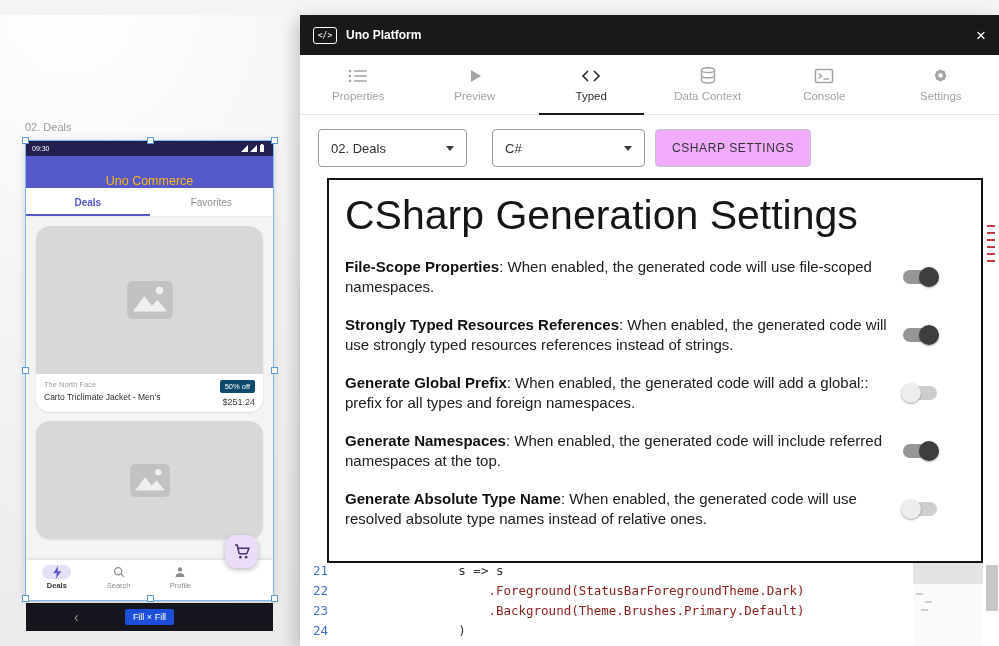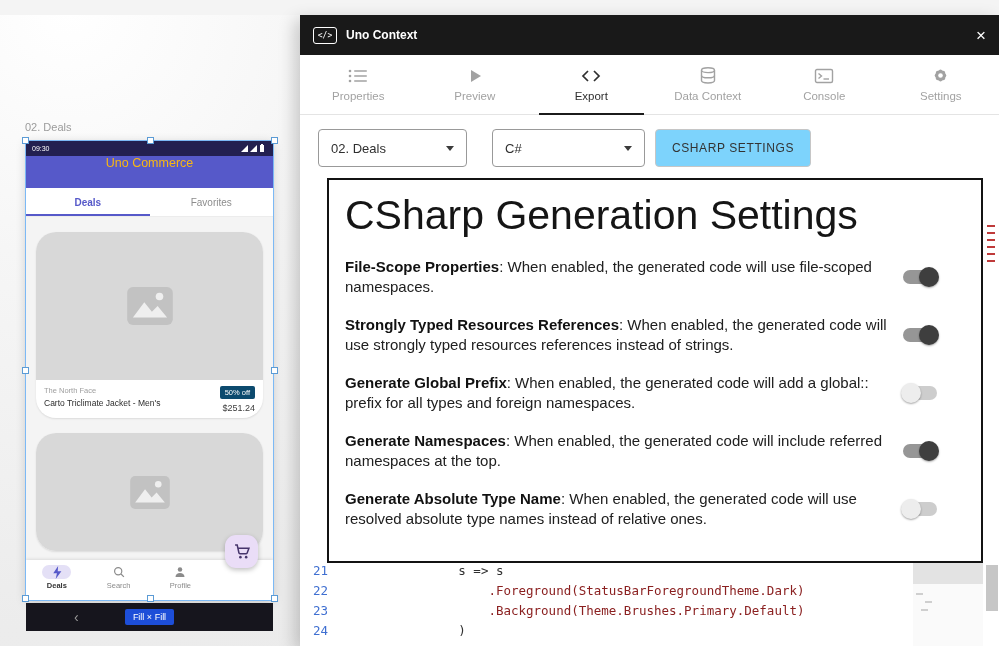--- a/index.html
+++ b/index.html
@@ -15,27 +15,27 @@
 
   .selection{ position:absolute; left:25px; top:140px; width:249px; height:461px;
     border:1px solid #7cb9f5; pointer-events:none; }
   .handle{ position:absolute; width:7px; height:7px; background:#fff; border:1px solid #5b9bd5; }
 
   .phone{ position:absolute; left:26px; top:141px; width:247px; height:459px; background:#fff;
     box-shadow:0 2px 10px rgba(0,0,0,.18); overflow:hidden; }
   .statusbar{ height:15px; background:#232050; color:#fff; font-size:7px;
     display:flex; align-items:center; justify-content:space-between; padding:0 6px; }
   .appbar{ height:32px; background:#5659c9; color:#f9b712; font-size:12.5px; font-weight:500;
-    display:flex; align-items:flex-start; justify-content:center; }
+    display:flex; align-items:flex-end; justify-content:center; }
   .apptabs{ height:29px; background:#fff; border-bottom:1px solid #ececec; display:flex; position:relative; }
   .apptab{ flex:1; display:flex; align-items:center; justify-content:center; font-size:10px; color:#8c8c8c; }
   .apptab.active{ color:#5659c9; font-weight:700; }
   .tab-ind{ position:absolute; left:0; bottom:0; width:50%; height:2px; background:#5659c9; }
   .appcontent{ position:absolute; top:76px; left:0; right:0; bottom:40px; background:#f4f4f4; overflow:hidden; }
-  .card{ margin:15px 10px 0; background:#fff; border-radius:20px; overflow:hidden;
+  .card{ margin:9px 10px 0; background:#fff; border-radius:14px; overflow:hidden;
     box-shadow:0 1px 2px rgba(0,0,0,.10); }
   .card-img{ background:#d8d8d8; display:flex; align-items:center; justify-content:center; }
   .img1{ height:148px; } .img2{ height:118px; }
   .card-info{ padding:6px 8px 5px; display:flex; justify-content:space-between; }
   .brand{ font-size:7.5px; color:#9e9e9e; }
   .pname{ font-size:8.5px; color:#2d2d2d; margin-top:3px; }
   .infR{ display:flex; flex-direction:column; align-items:flex-end; }
   .disc{ background:#0c4a6e; color:#fff; font-size:7.5px; padding:2px 5px; border-radius:2px; }
   .price{ font-size:9px; color:#3c3c3c; margin-top:4px; }
   .fab{ position:absolute; right:15px; bottom:32px; width:33px; height:33px; border-radius:11px;
@@ -68,21 +68,21 @@
   .ptab.active{ color:#2f2f2f; }
   .ptab.active::after{ content:''; position:absolute; left:6px; right:6px; bottom:-1px; height:2px; background:#1b1b1b; }
   .ptab svg{ color:inherit; }
   .ptoolbar{ display:flex; padding:14px 18px 0; align-items:flex-start; }
   .pselect{ height:38px; border:1px solid #999; border-radius:4px; background:#fff;
     display:flex; align-items:center; justify-content:space-between; padding:0 12px;
     font-size:13px; color:#2f2f2f; cursor:pointer; }
   .sel1{ width:149px; margin-right:25px; } .sel2{ width:153px; margin-right:10px; }
   .chev{ width:0; height:0; border-left:4.5px solid transparent; border-right:4.5px solid transparent;
     border-top:5.5px solid #3b3b3b; }
-  .psbutton{ width:156px; height:38px; border:1px solid #c6c6c6; border-radius:4px; background:#7dd3fc;
+  .psbutton{ width:156px; height:38px; border:1px solid #c6c6c6; border-radius:4px; background:#f0abfc;
     font-size:12px; color:#333; letter-spacing:.6px; font-weight:500;
     display:flex; align-items:center; justify-content:center; cursor:pointer;
     font-family:"Liberation Sans",sans-serif; }
 
   
   .codepane{ position:absolute; left:0; top:545px; width:684px; background:#fff; z-index:1; }
   .crow{ display:flex; height:20px; align-items:center; font-family:"DejaVu Sans Mono",monospace; font-size:12.5px; }
   .lnum{ width:46px; text-align:right; padding-right:18px; color:#3f6fd1; flex:none;padding-left:6px; }
   .ctext{ white-space:pre; color:#303030; padding-left:22px; }
   .crow.m .ctext{ color:#8b2121; }
@@ -216,21 +216,21 @@
   </div>
 
   <div class="framebar">
     <span class="backchev">‹</span>
     <span class="sizebadge">Fill × Fill</span>
   </div>
 
   <div class="panel">
     <div class="phead">
       <span class="logo-box">&lt;/&gt;</span>
-      <span class="ptitle">Uno Context</span>
+      <span class="ptitle">Uno Platform</span>
       <span class="pclose">×</span>
     </div>
 
     <div class="ptabs">
       <div class="ptab">
         <svg width="20" height="16" viewBox="0 0 20 16" fill="currentColor">
           <circle cx="2" cy="3" r="1.3"></circle>
             <rect x="6" y="2.2" width="13" height="1.6" rx=".8"></rect>
           <circle cx="2" cy="8" r="1.3"></circle>
             <rect x="6" y="7.2" width="13" height="1.6" rx=".8"></rect>
@@ -243,21 +243,21 @@
         <svg width="16" height="16" viewBox="0 0 16 16" fill="currentColor">
           <polygon points="4,2 14,8 4,14"></polygon>
         </svg>
         <span>Preview</span>
       </div>
       <div class="ptab active">
         <svg width="20" height="16" viewBox="0 0 20 16" fill="none" stroke="currentColor" stroke-width="1.7">
           <path d="M7 3 L2 8 L7 13"></path>
             <path d="M13 3 L18 8 L13 13"></path>
         </svg>
-        <span>Export</span>
+        <span>Typed</span>
       </div>
       <div class="ptab">
         <svg width="18" height="17" viewBox="0 0 18 17" fill="none" stroke="currentColor" stroke-width="1.4">
           <ellipse cx="9" cy="3.2" rx="6.5" ry="2.4"></ellipse>
           <path d="M2.5 3.2v10.4c0 1.3 2.9 2.4 6.5 2.4s6.5-1.1 6.5-2.4V3.2"></path>
           <path d="M2.5 8.4c0 1.3 2.9 2.4 6.5 2.4s6.5-1.1 6.5-2.4"></path>
         </svg>
         <span>Data Context</span>
       </div>
       <div class="ptab">

